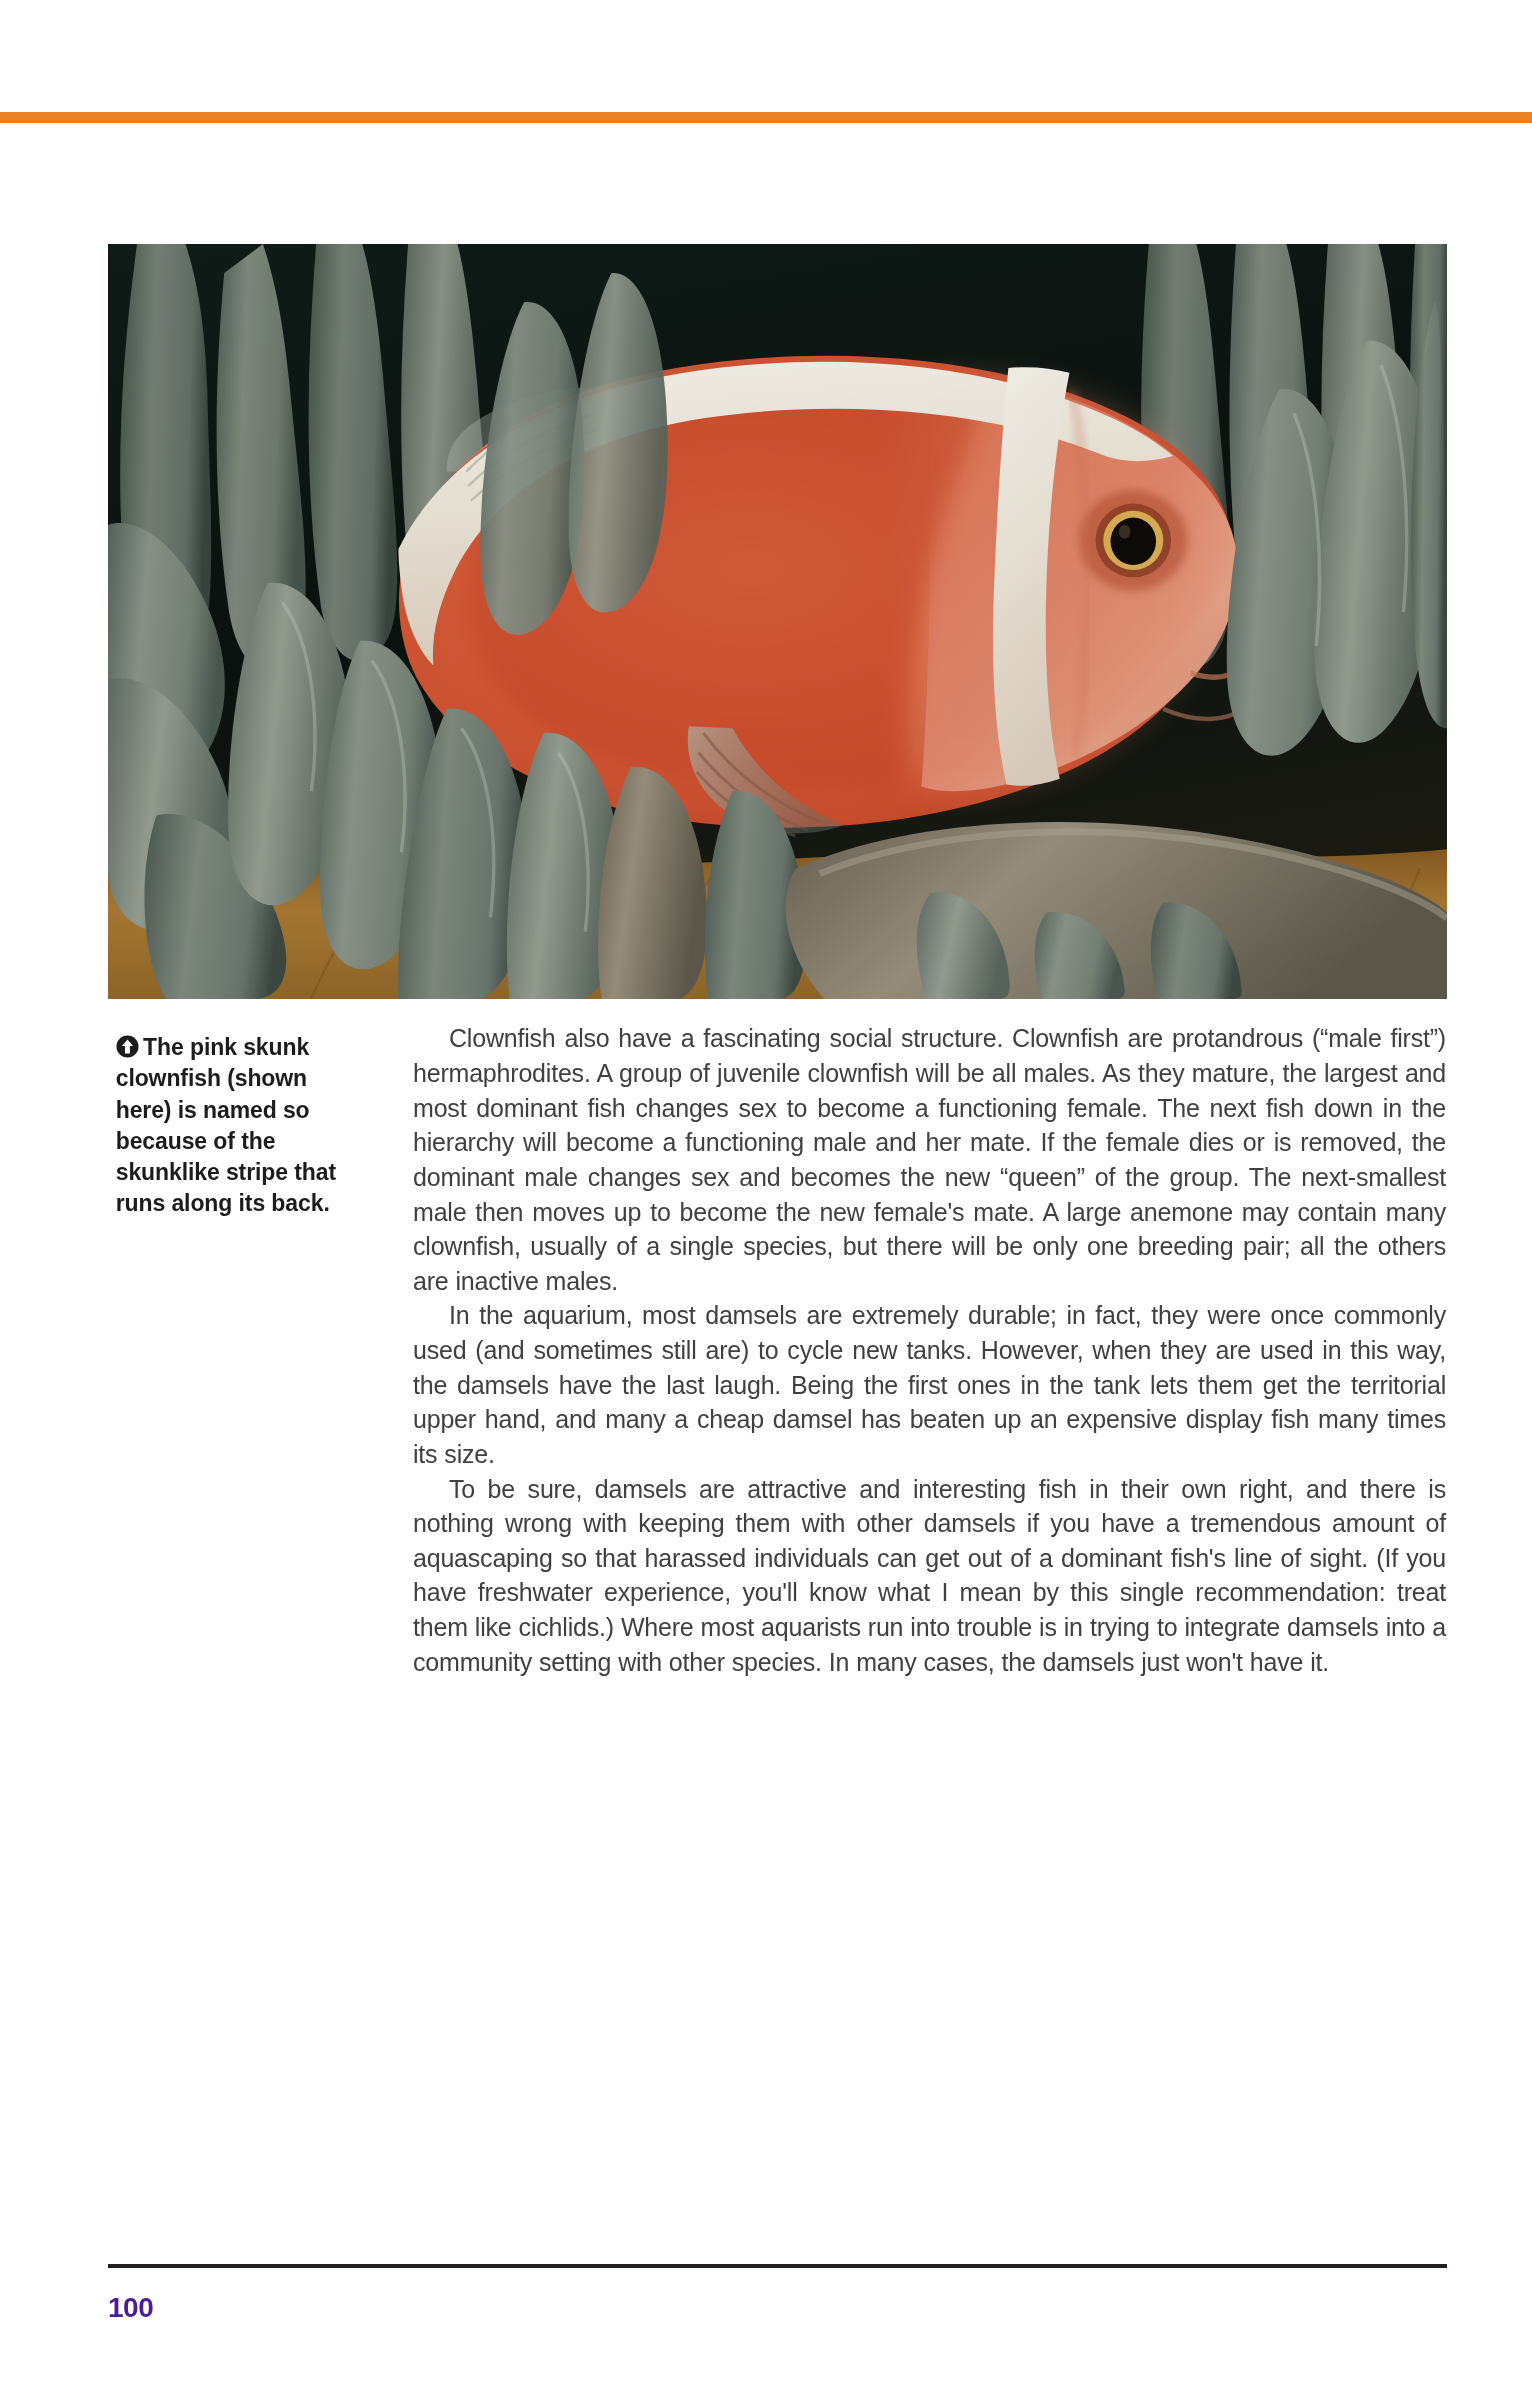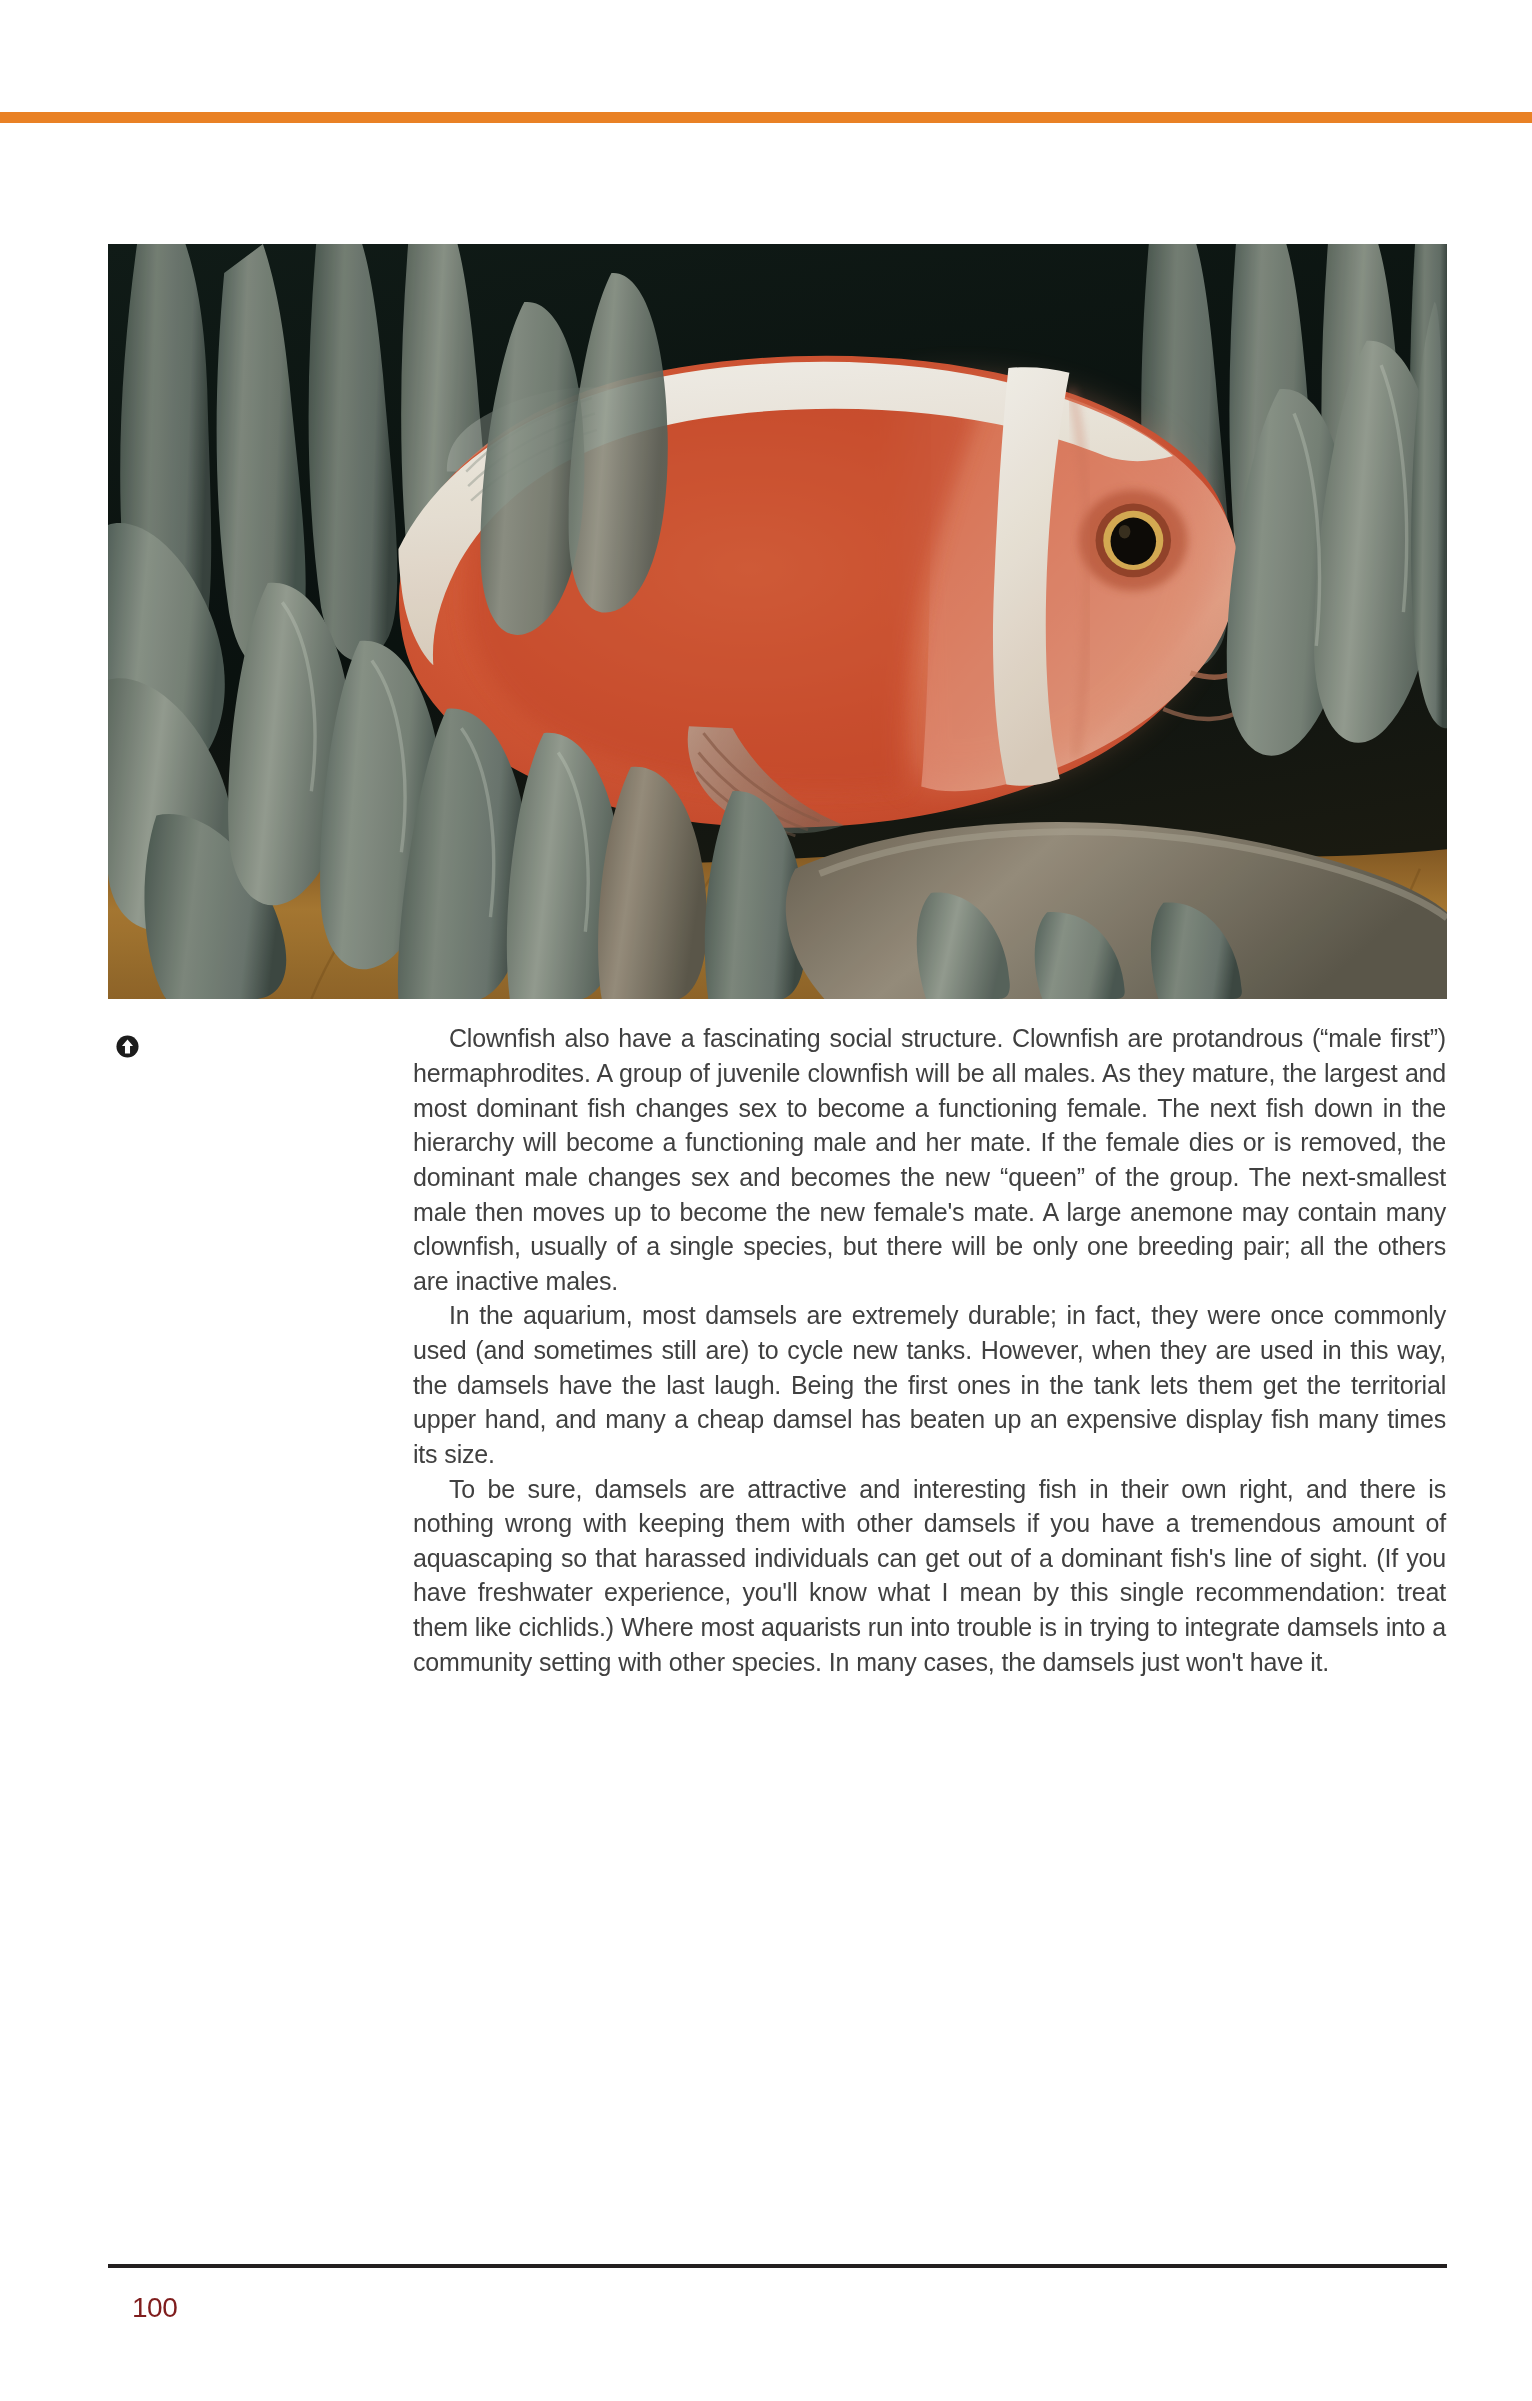--- a/index.html
+++ b/index.html
@@ -107,25 +107,24 @@
     top: 2264px;
     width: 1339px;
     height: 4.4px;
     background: #231f20;
   }
   .page-number {
     position: absolute;
     left: 108px;
     top: 2292px;
     font-size: 28px;
-    font-weight: 400;
+    font-weight: 700;
     font-stretch: condensed;
     letter-spacing: -0.5px;
-    color: #7f1d1d;
-    margin-left: 24px;
+    color: #4c1d95;
   }
 </style>
 </head>
 <body>
 
 <div class="top-rule"></div>
 
 <div class="photo-frame">
   <div class="photo-stage">
     <svg viewBox="0 0 2766 1559" preserveAspectRatio="none" role="img">
@@ -338,21 +337,21 @@
     </svg>
   </div>
 </div>
 
 <div class="columns">
 
   <div class="caption-col">
     <p class="caption-text"><span class="caption-icon"><svg viewBox="0 0 100 100" width="23" height="23" aria-hidden="true">
            <circle cx="50" cy="50" r="48" fill="#1c1c1c"></circle>
            <path d="M50 20 L74 48 L61 48 L61 80 L39 80 L39 48 L26 48 Z" fill="#ffffff"></path>
-         </svg></span></p>
+         </svg></span><span>The pink skunk clownfish (shown here) is named so because of the skunklike stripe that runs along its back.</span></p>
   </div>
 
   <div class="body-col">
     <p>Clownfish also have a fascinating social structure. Clownfish are protandrous (“male first”) hermaphrodites. A group of juvenile clownfish will be all males. As they mature, the largest and most dominant fish changes sex to become a functioning female. The next fish down in the hierarchy will become a functioning male and her mate. If the female dies or is removed, the dominant male changes sex and becomes the new “queen” of the group. The next-smallest male then moves up to become the new female's mate. A large anemone may contain many clownfish, usually of a single species, but there will be only one breeding pair; all the others are inactive males.</p>
     <p>In the aquarium, most damsels are extremely durable; in fact, they were once commonly used (and sometimes still are) to cycle new tanks. However, when they are used in this way, the damsels have the last laugh. Being the first ones in the tank lets them get the territorial upper hand, and many a cheap damsel has beaten up an expensive display fish many times its size.</p>
     <p>To be sure, damsels are attractive and interesting fish in their own right, and there is nothing wrong with keeping them with other damsels if you have a tremendous amount of aquascaping so that harassed individuals can get out of a dominant fish's line of sight. (If you have freshwater experience, you'll know what I mean by this single recommendation: treat them like cichlids.) Where most aquarists run into trouble is in trying to integrate damsels into a community setting with other species. In many cases, the damsels just won't have it.</p>
   </div>
 
 </div>
 

